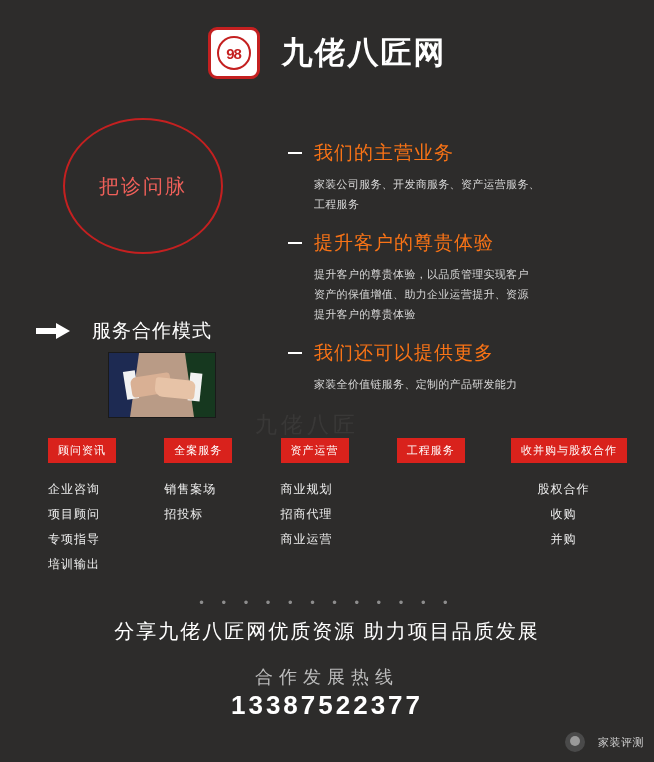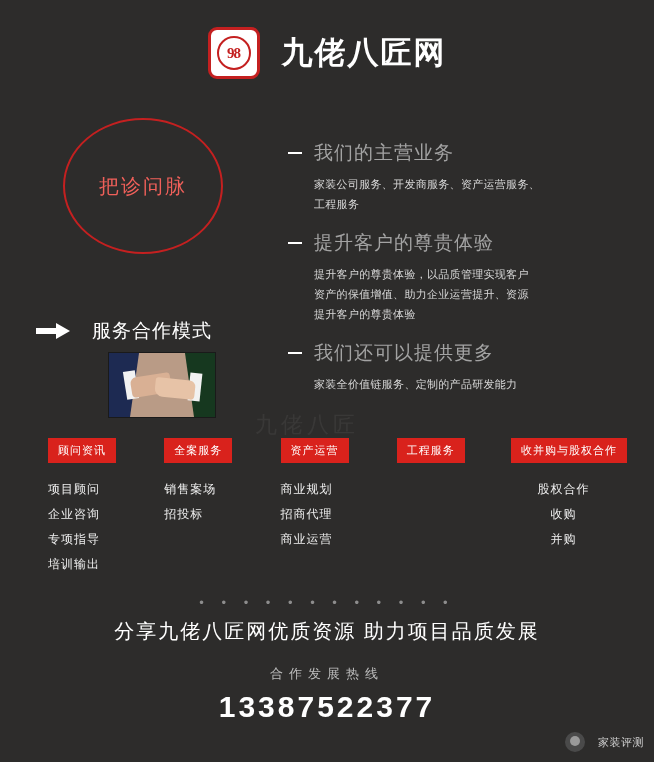--- a/index.html
+++ b/index.html
@@ -21,21 +21,20 @@
   
   .header {
     position: absolute;
     top: 20px;
     left: 0;
     width: 100%;
     height: 66px;
     display: flex;
     align-items: center;
     justify-content: center;
-    font-family: Liberation Serif, serif;
   }
   .logo {
     width: 52px;
     height: 52px;
     border: 3px solid #c42020;
     border-radius: 9px;
     background: #ffffff;
     display: flex;
     align-items: center;
     justify-content: center;
@@ -174,21 +173,21 @@
   .dash {
     display: inline-block;
     width: 14px;
     height: 2px;
     background: #ffffff;
     margin-right: 12px;
   }
   .sec-title {
     font-size: 19px;
     letter-spacing: 1px;
-    color: #a3a3a3;
+    color: #f97316;
   }
   .sec-lines {
     margin-left: 26px;
   }
   .sec-lines p {
     font-size: 11px;
     line-height: 20px;
     color: #d8d8d8;
     letter-spacing: .3px;
   }
@@ -253,31 +252,31 @@
     font-size: 20px;
     letter-spacing: 2px;
     color: #ffffff;
   }
   .hotline-label {
     position: absolute;
     left: 0;
     top: 665px;
     width: 100%;
     text-align: center;
-    font-size: 13px;
+    font-size: 18px;
     letter-spacing: 6px;
     color: #bdbdbd;
   }
   .hotline-number {
     position: absolute;
     left: 0;
     top: 690px;
     width: 100%;
     text-align: center;
-    font-size: 30px;
+    font-size: 26px;
     font-weight: bold;
     letter-spacing: 3px;
     color: #ffffff;
   }
 
   
   .wm-center {
     position: absolute;
     left: 255px;
     top: 410px;
@@ -386,22 +385,22 @@
 
   </div>
 
   <div class="wm-center">九佬八匠</div>
 
   <div class="grid">
 
     <div class="col">
       <div class="col-head">顾问资讯</div>
       <ul>
+        <li>企业咨询</li>
         <li>项目顾问</li>
-        <li>企业咨询</li>
         <li>专项指导</li>
         <li>培训输出</li>
       </ul>
     </div>
 
     <div class="col">
       <div class="col-head">全案服务</div>
       <ul>
         <li>销售案场</li>
         <li>招投标</li>

